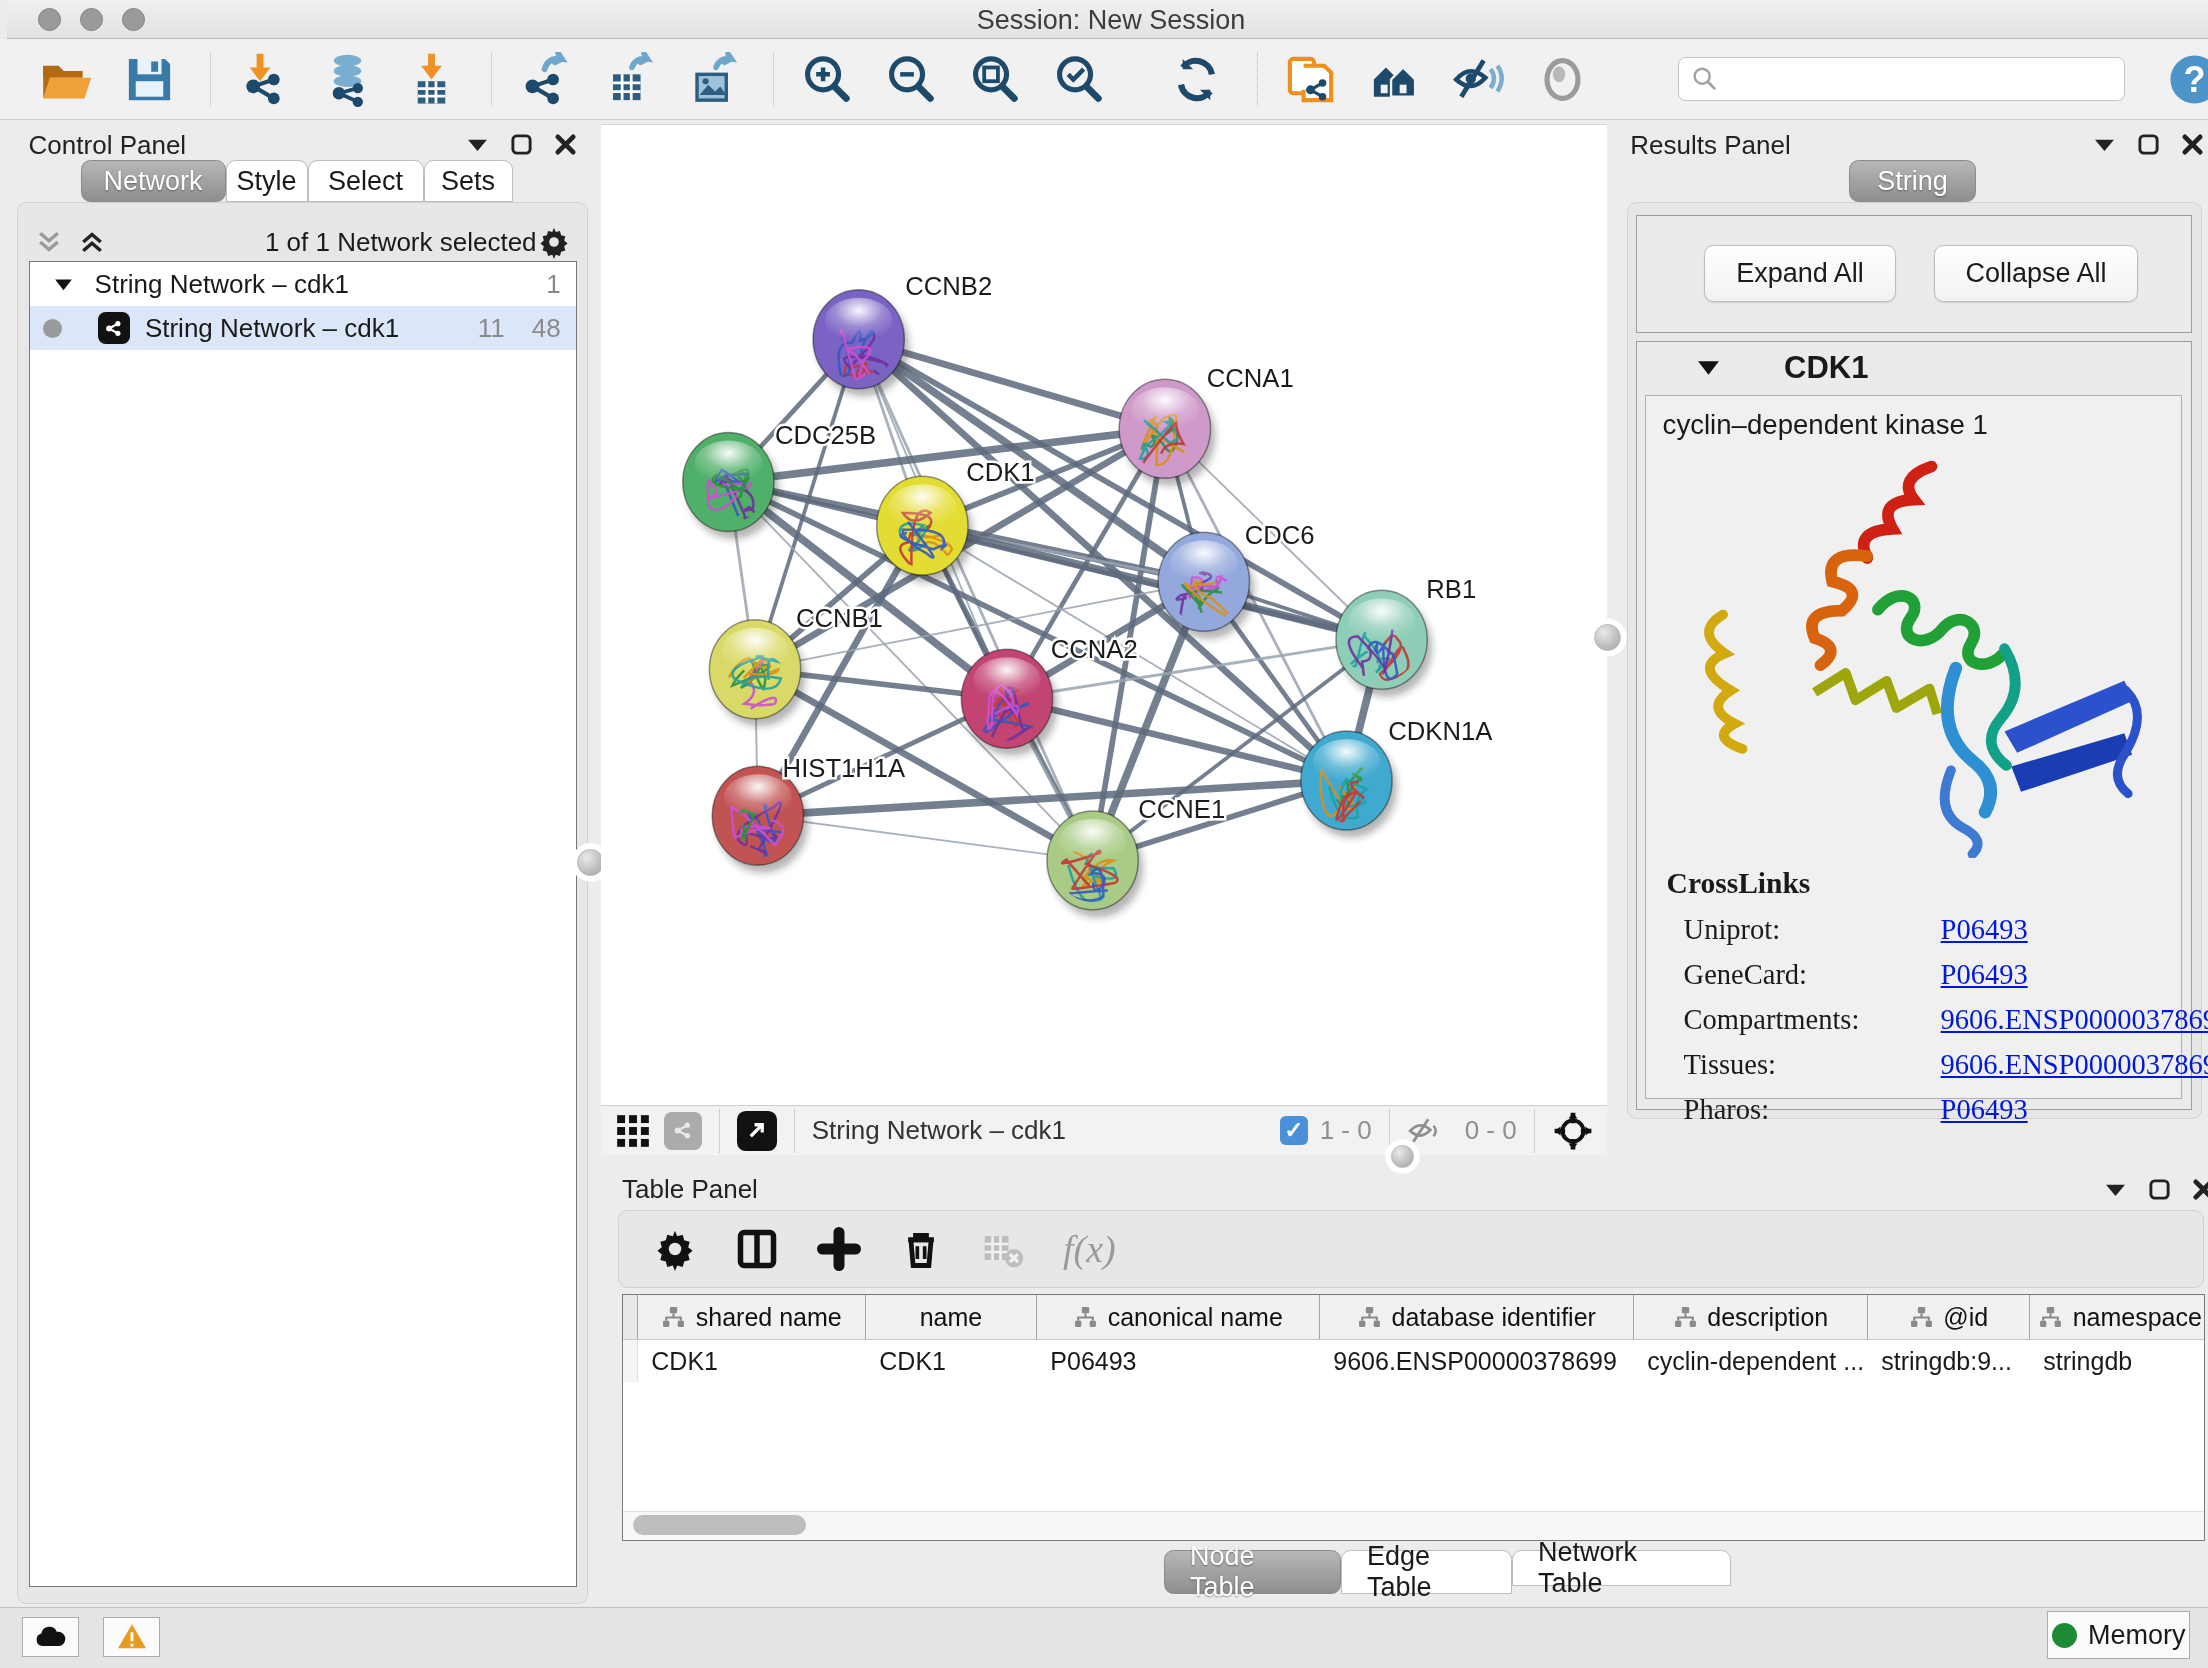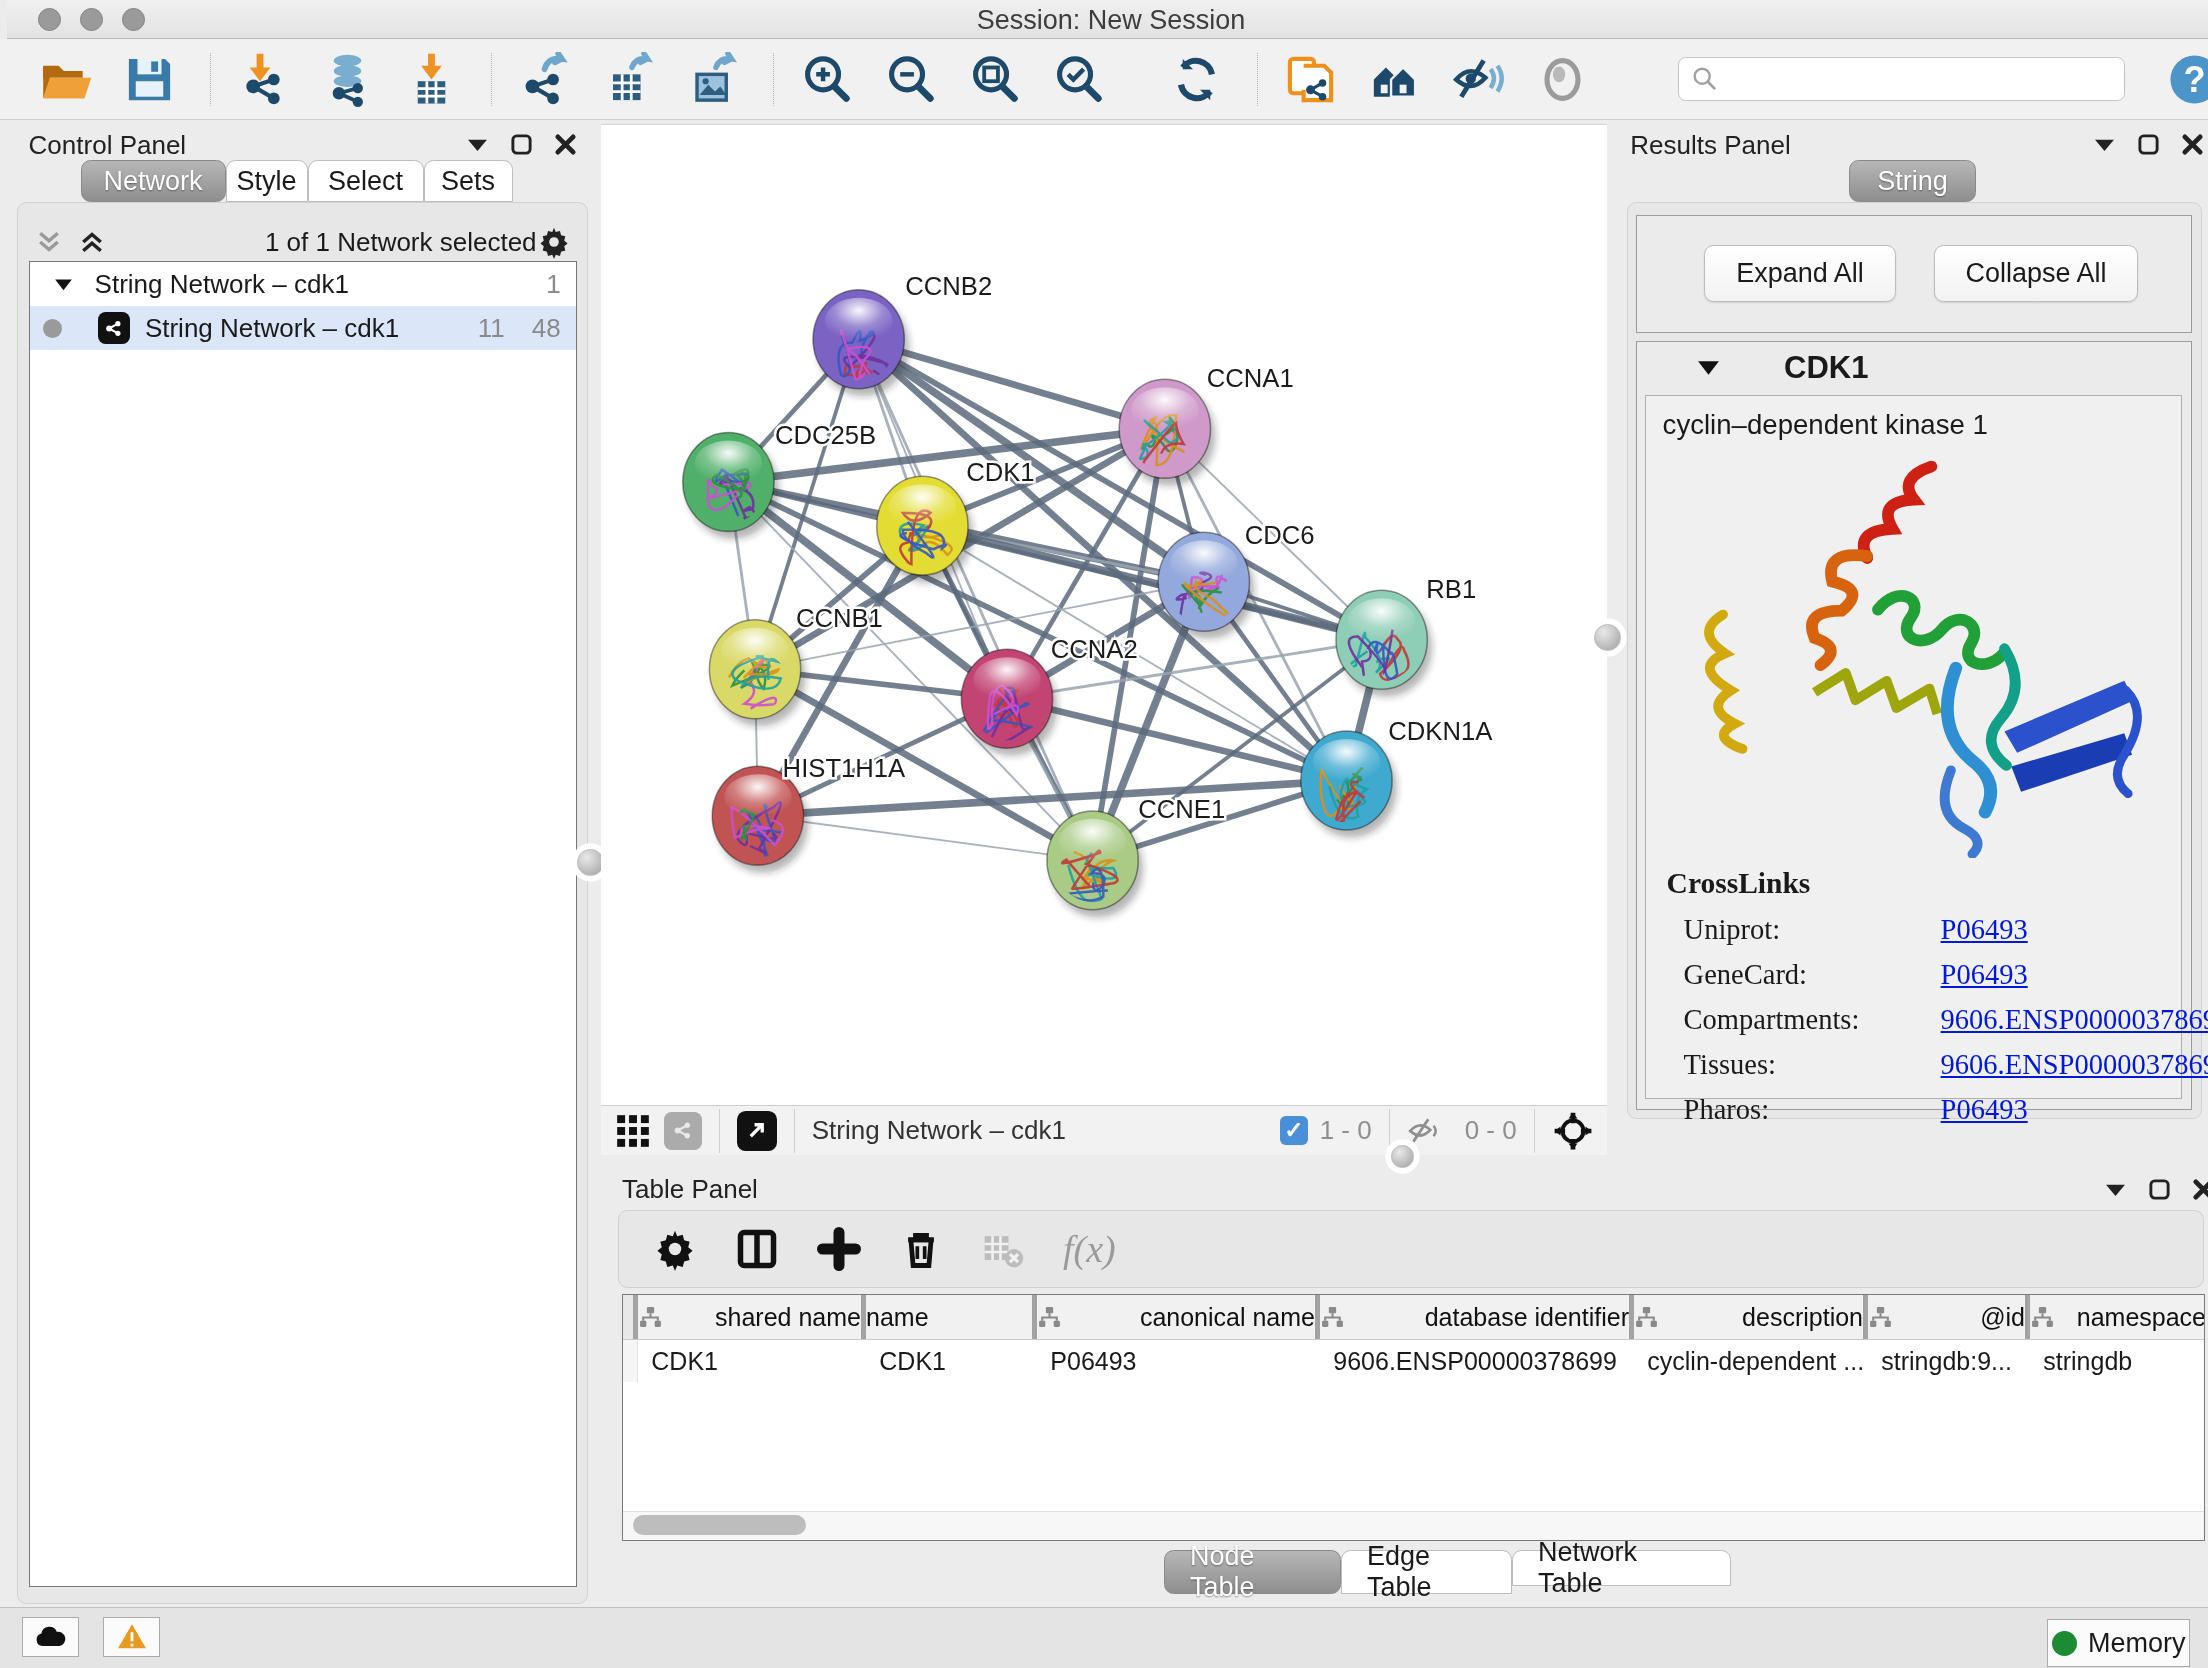--- a/index.html
+++ b/index.html
@@ -55,22 +55,22 @@
   .serif{font-family:"Liberation Serif",serif;}
   .xl-row{display:flex;font-size:28.5px;height:45px;align-items:center;}
   .xl-row .lab{width:257px;flex:none;}
   .xl-row a{color:#0018d8;text-decoration:underline;}
 
   
   .tpbar{background:#e7e7e7;border:1px solid #d0d0d0;border-radius:9.5px;display:flex;align-items:center;
     padding-left:34px;box-sizing:border-box;gap:38px;}
   .datatable{background:#fff;border:1.9px solid #7a7a7a;display:flex;flex-direction:column;overflow:hidden;}
   .thead{display:flex;background:#f1f1f1;border-bottom:1.9px solid #c9c9c9;height:44px;flex:none;}
-  .th{display:flex;align-items:center;justify-content:space-between;gap:9.5px;font-size:25px;color:#111;
-     border-right:5px solid #a3a3a3;box-sizing:border-box;overflow:hidden;white-space:nowrap;flex:none;}
+  .th{display:flex;align-items:center;justify-content:center;gap:9.5px;font-size:25px;color:#111;
+     border-right:1px solid #a3a3a3;box-sizing:border-box;overflow:hidden;white-space:nowrap;flex:none;}
   .tdrow{display:flex;height:42px;flex:none;}
   .td{display:flex;align-items:center;font-size:25px;padding-left:13.3px;box-sizing:border-box;
      overflow:hidden;white-space:nowrap;flex:none;}
   .hscroll{height:28.5px;background:#f7f7f7;border-top:1px solid #e0e0e0;position:relative;flex:none;}
   .hthumb{position:absolute;left:9.5px;top:3.8px;width:173px;height:20px;border-radius:10.5px;background:#bdbdbd;}
 
   .handle{width:25px;height:25px;border-radius:50%;background:radial-gradient(circle at 35% 30%,#e9e9e9,#9f9f9f);
     border:1px solid #bdbdbd;box-shadow:0 0 0 5.7px #fff;}
 
   
@@ -814,20 +814,20 @@
           <path d="M8 20 a6 6 0 0 1 -1-11.8 a7.5 7.5 0 0 1 14.4-1.6 a5.5 5.5 0 0 1 2.6 13.4z" fill="#111"></path>
         </svg>
     </div>
     <div class="abs sbtn" style="left:103px;top:8.6px;width:55px;height:38px;">
       <svg width="32" height="28.5" viewBox="0 0 32 28">
           <path d="M16 2 L30 26 H2z" fill="#e89b23"></path>
           <rect x="14.6" y="10" width="2.8" height="9" fill="#fff"></rect>
           <rect x="14.6" y="21.5" width="2.8" height="2.8" fill="#fff"></rect>
         </svg>
     </div>
-    <div class="abs sbtn" style="left:2047px;top:11px;width:141px;height:46px;gap:11.4px;font-size:27px;">
+    <div class="abs sbtn" style="left:2047px;top:3px;width:141px;height:46px;gap:11.4px;font-size:27px;">
       <span style="width:25px;height:25px;border-radius:50%;background:#1d8a34;"></span>
       <span>Memory</span>
     </div>
   </div>
 
 </div>
 
 
 </body></html>

